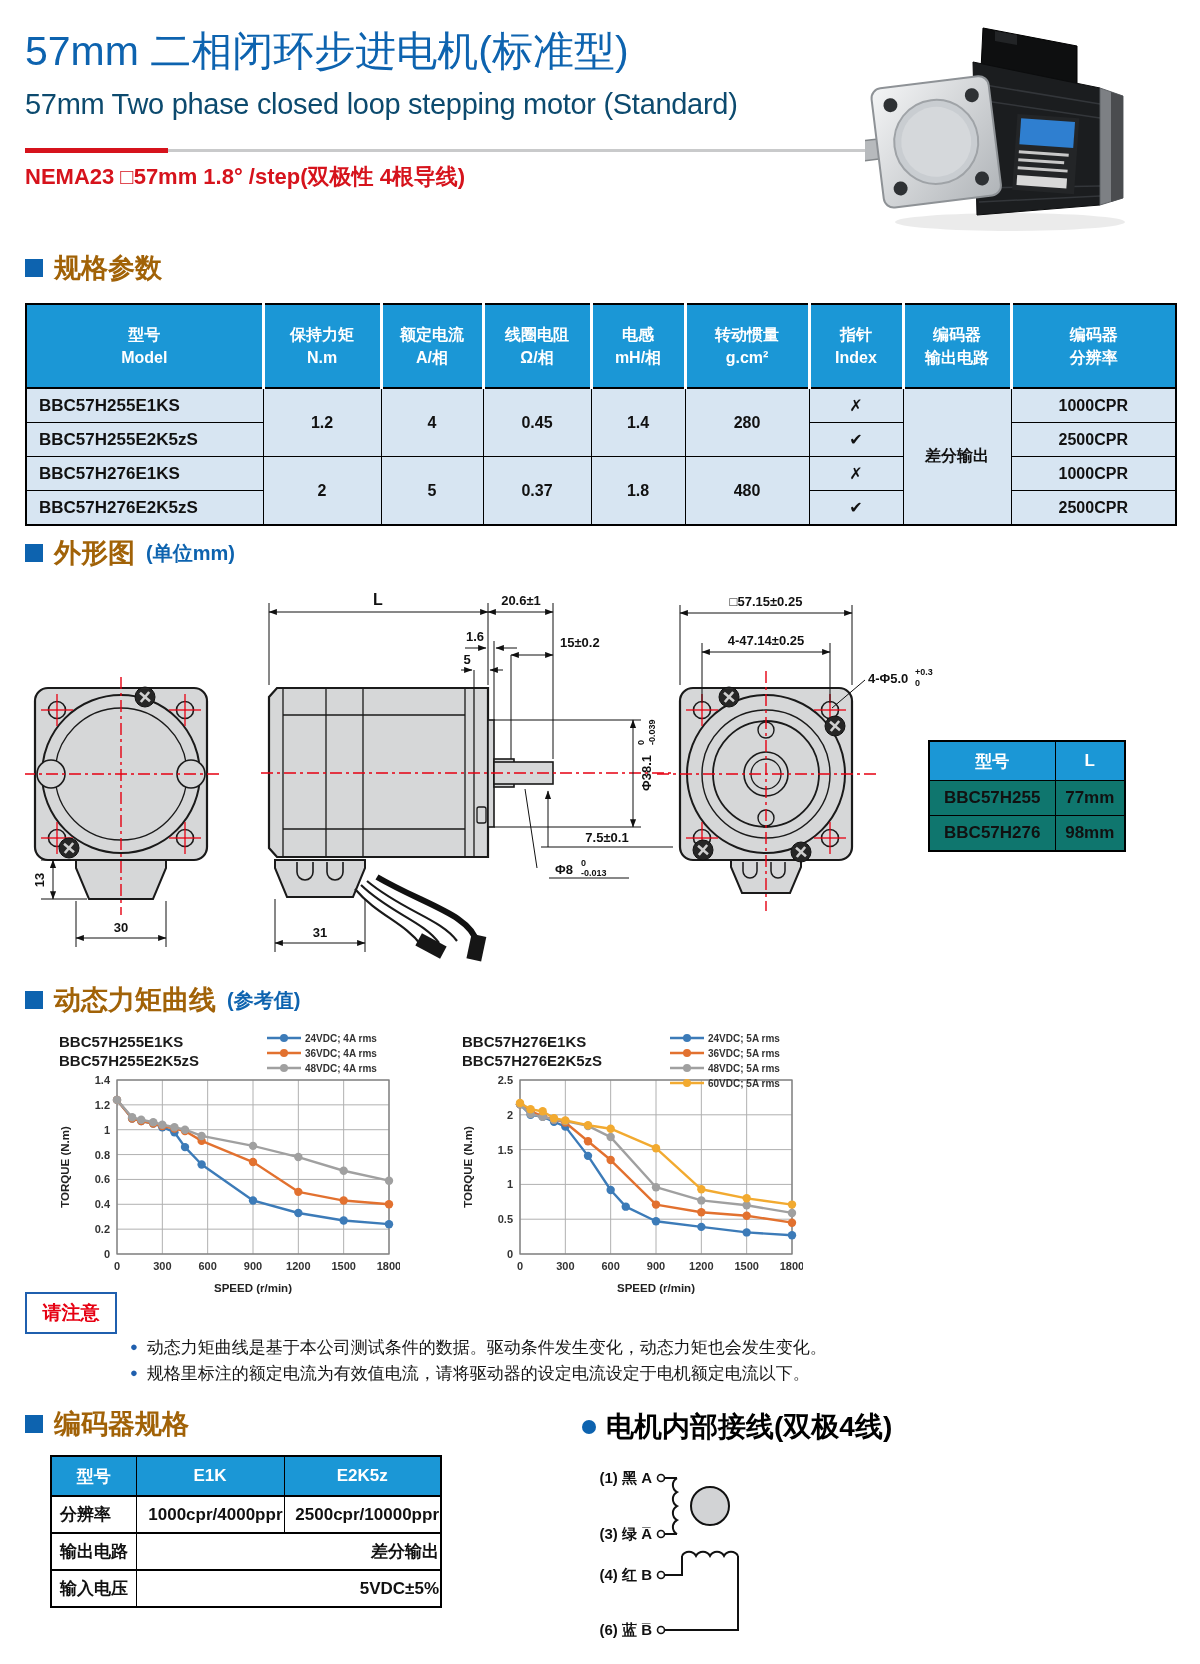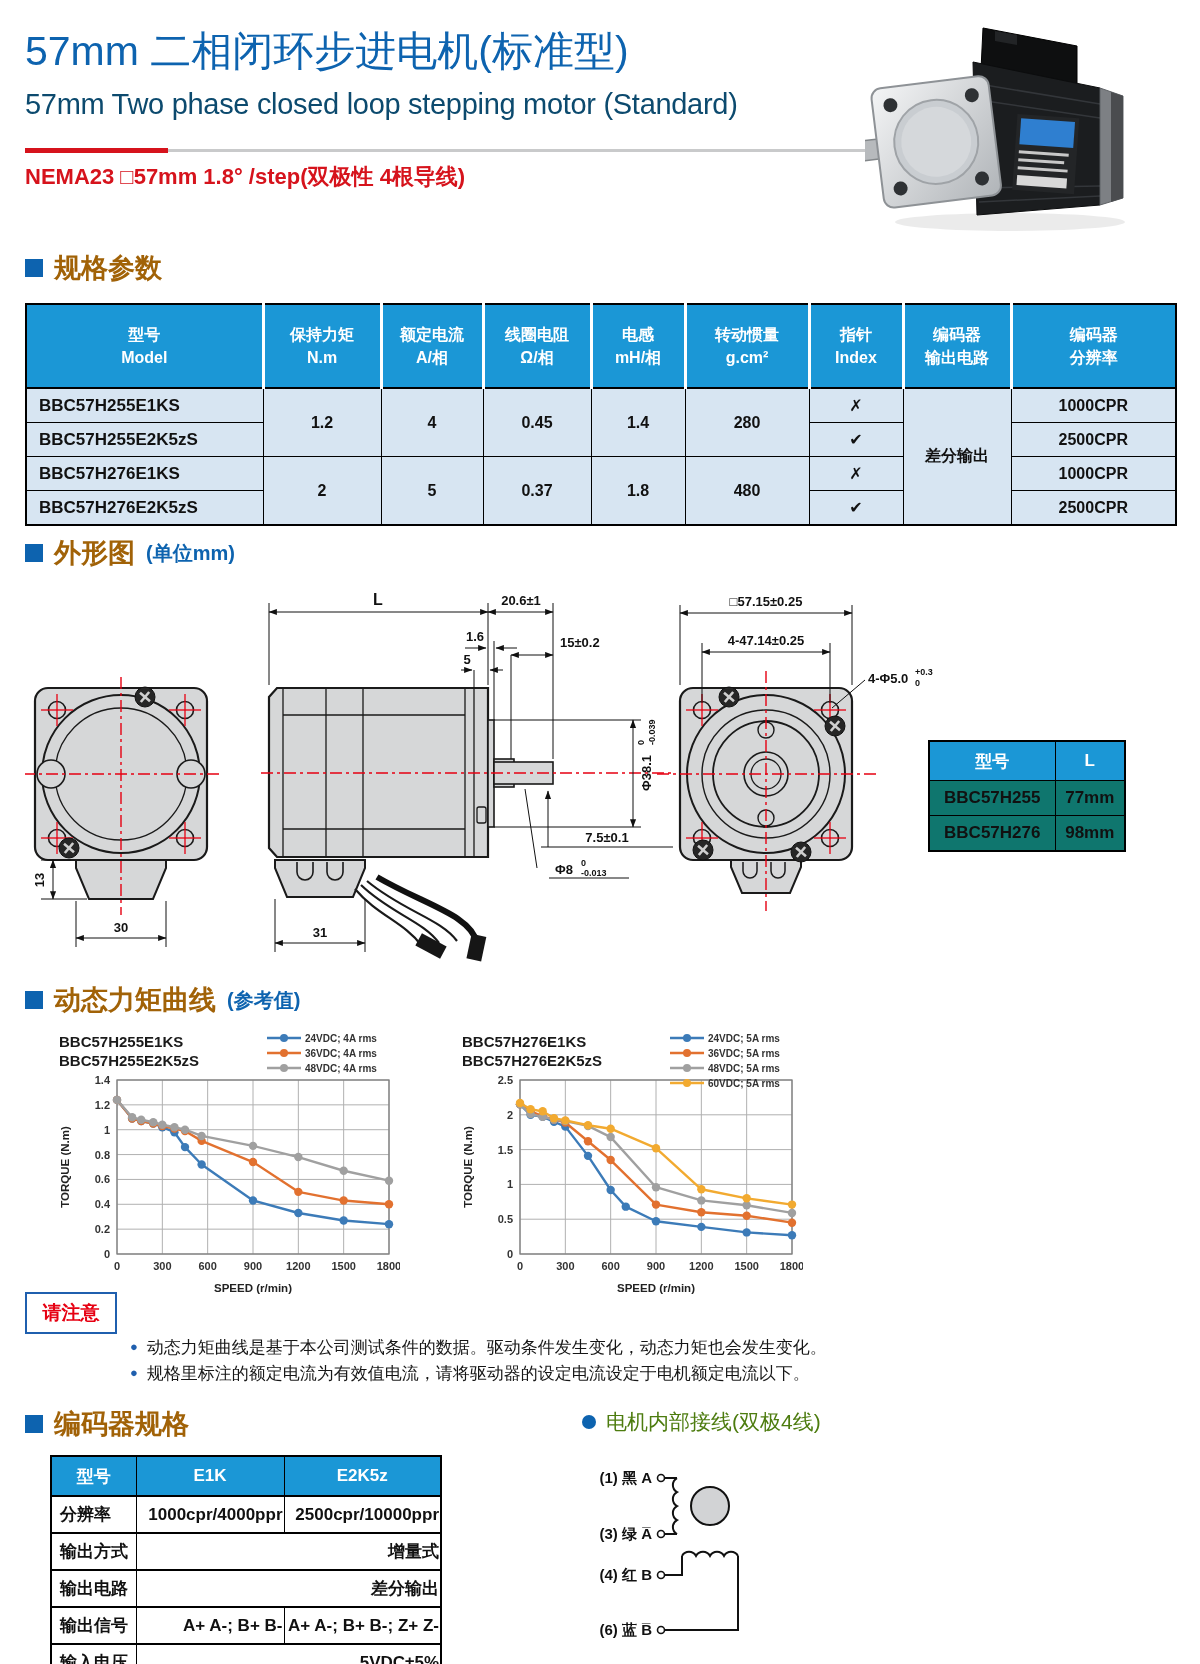--- a/index.html
+++ b/index.html
@@ -40,21 +40,21 @@
   .enc-table th{background:#1b97d6;color:#fff;font-size:17px;font-weight:bold;height:36px;
     border:1.6px solid #000;border-bottom:2.5px solid #000}
   .enc-table td{background:#fff;font-size:17px;font-weight:bold;text-align:right;height:33px;
     border-left:1.6px solid #000;border-right:1.6px solid #000;border-top:2.5px solid #000;border-bottom:2.5px solid #000}
   .enc-table td.rlabel{text-align:left;padding-left:8px}
   .l-table{left:928px;top:740px;width:196px;border:2px solid #000;table-layout:fixed}
   .l-table th{background:#1b97d6;color:#fff;font-size:17px;font-weight:bold;height:36px;border:1.6px solid #000}
   .l-table td{background:#0f766e;font-size:17px;font-weight:bold;text-align:center;height:32px;border:1.6px solid #000}
   .wiring-title{left:582px;top:1408px;display:flex;align-items:center;gap:10px}
   .wdot{width:14px;height:14px;border-radius:50%;background:#0d63af;flex:0 0 auto}
-  .wiring-text{font-size:21px;font-weight:normal;color:#4d7c0f;white-space:nowrap}
+  .wiring-text{font-size:28px;font-weight:bold;color:#000000;white-space:nowrap}
 </style>
 </head>
 <body>
 
 <div class="abs title-cn">57mm 二相闭环步进电机(标准型)</div>
 <div class="abs title-en">57mm Two phase closed loop stepping motor (Standard)</div>
 <div class="abs divider-red"></div>
 <div class="abs divider-gray"></div>
 <div class="abs nema">NEMA23 □57mm   1.8° /step(双极性 4根导线)</div>
 
@@ -639,31 +639,22 @@
     <th>型号</th>
     <th>E1K</th>
     <th>E2K5z</th>
   </tr>
   <tr>
     <td class="rlabel">分辨率</td>
     <td>1000cpr/4000ppr</td>
     <td>2500cpr/10000ppr</td>
   </tr>
   <tr>
-    <td class="rlabel">输出方式</td>
-    <td colspan="2">增量式</td>
-  </tr>
-  <tr>
     <td class="rlabel">输出电路</td>
     <td colspan="2">差分输出</td>
-  </tr>
-  <tr>
-    <td class="rlabel">输出信号</td>
-    <td>A+ A-; B+ B-</td>
-    <td>A+ A-; B+ B-; Z+ Z-</td>
   </tr>
   <tr>
     <td class="rlabel">输入电压</td>
     <td colspan="2">5VDC±5%</td>
   </tr>
 </tbody>
   </table>
 
 <div class="abs wiring-title">
   <div class="wdot"></div>

